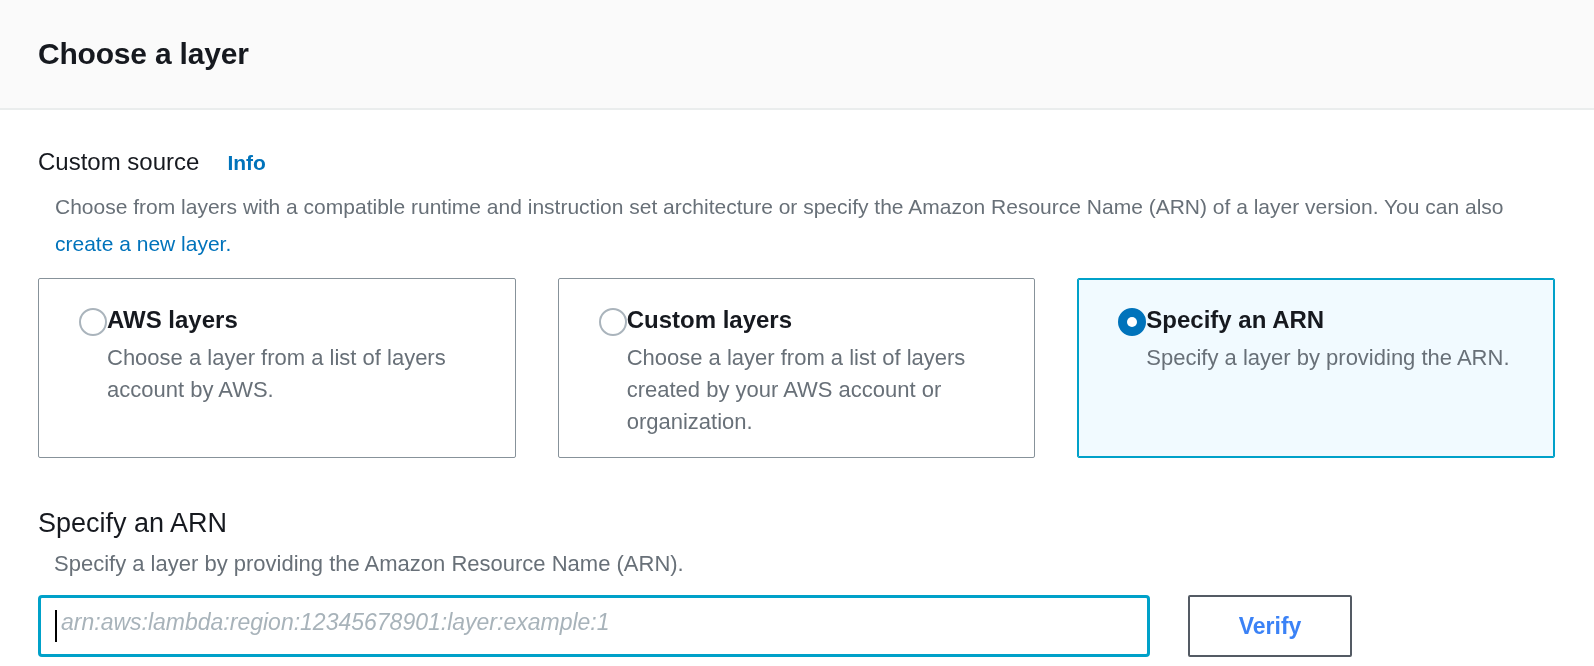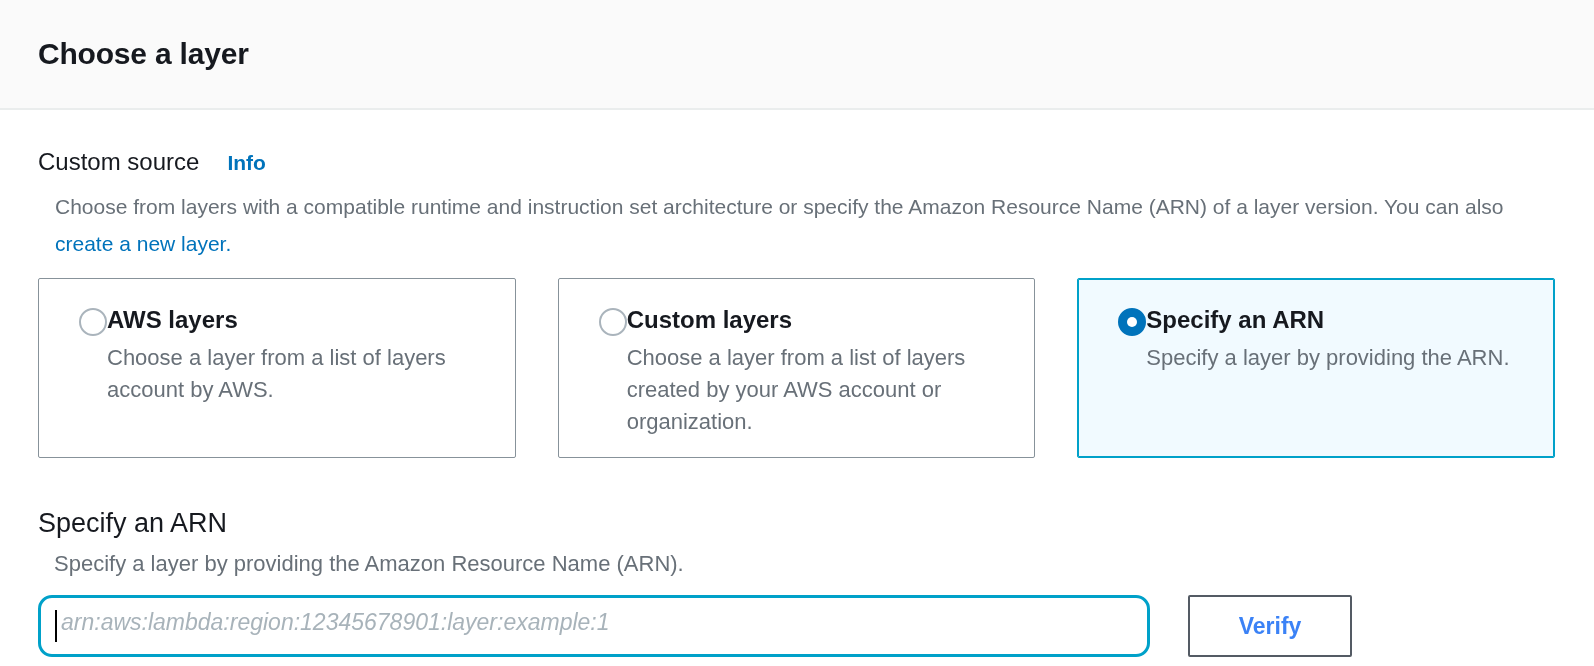--- a/index.html
+++ b/index.html
@@ -115,21 +115,21 @@
   
   .arn-title { font-size: 27px; font-weight: 400; color: #16191f; margin: 0 0 12px 0; }
   .arn-desc  { font-size: 22px; color: #687078; margin: 0 0 18px 16px; }
 
   .input-row { display: flex; align-items: stretch; gap: 38px; }
   .input-wrap { position: relative; width: 1112px; }
   .arn-input {
     width: 100%;
     height: 62px;
     border: 3px solid #00a1c9;
-    border-radius: 14px;
+    border-radius: 4px;
     padding: 0 16px 8px 20px;
     font-family: "Liberation Sans", sans-serif;
     font-size: 23px;
     color: #16191f;
     outline: none;
     background: #ffffff;
   }
   .arn-input::placeholder {
     color: #a8b3ba;
     font-style: italic;

